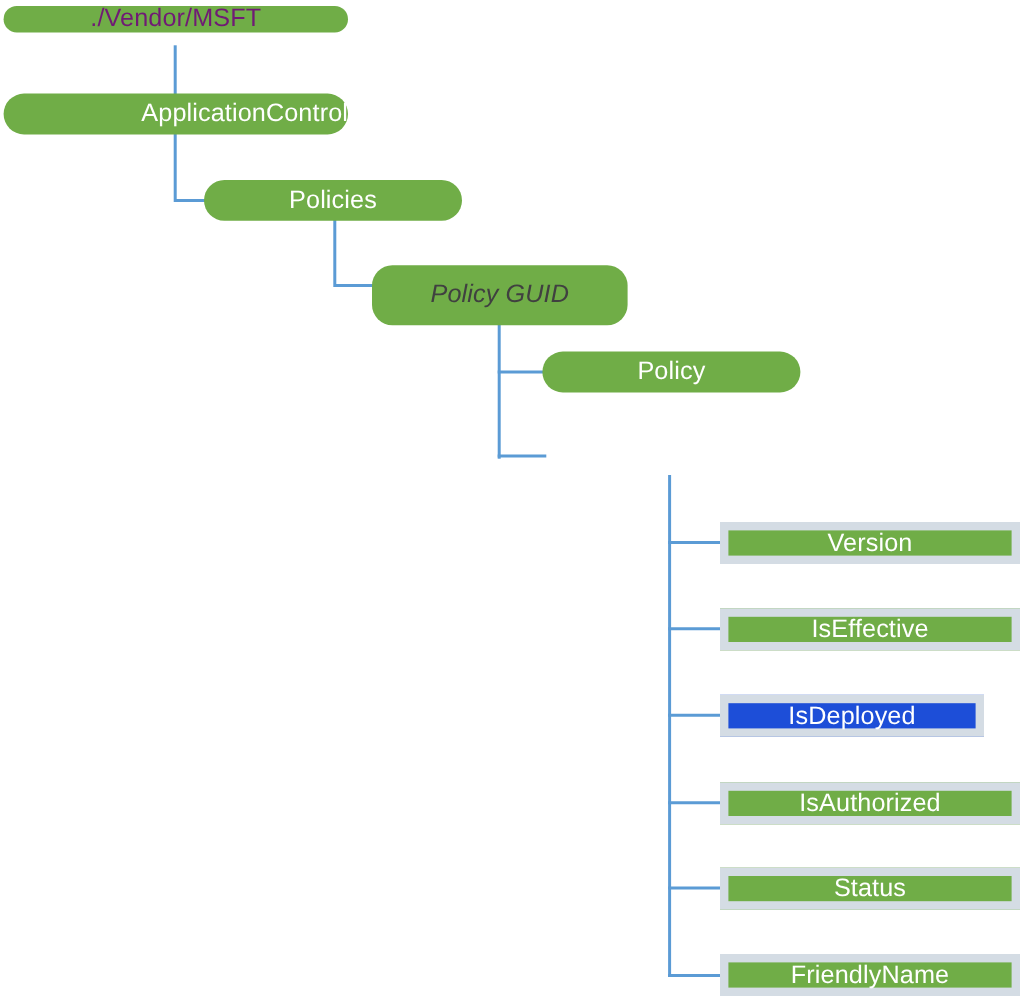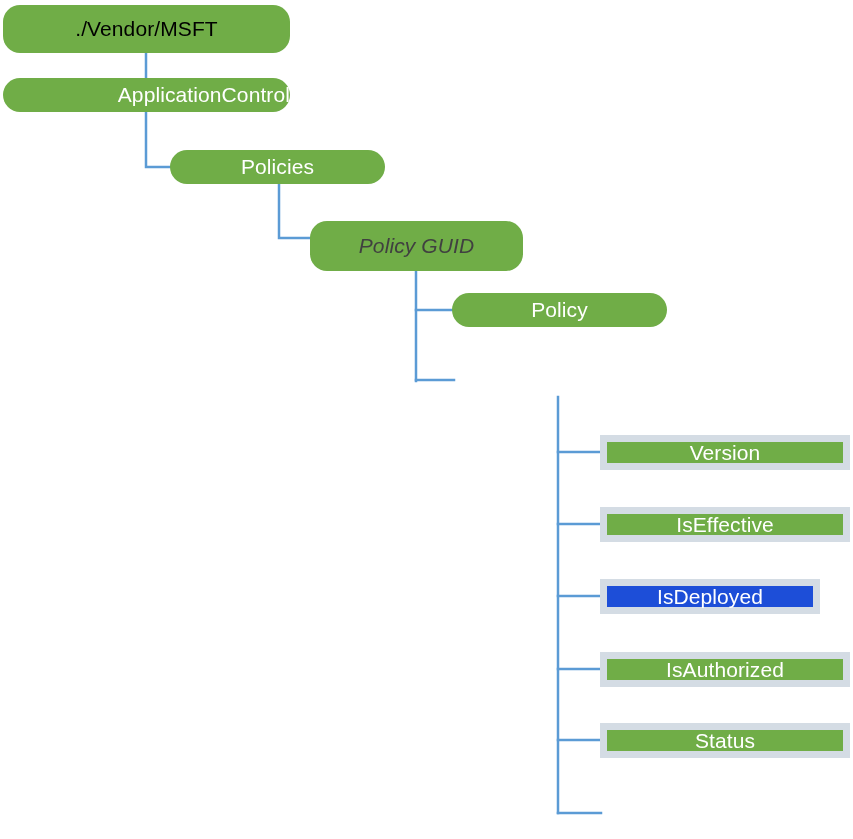--- a/index.html
+++ b/index.html
@@ -64,21 +64,21 @@
       <path d="M 416 310 L 454 310" fill="none" stroke="#5B9BD5" stroke-width="2.5" stroke-linecap="square"></path>
       <path d="M 416 380 L 454 380" fill="none" stroke="#5B9BD5" stroke-width="2.5" stroke-linecap="square"></path>
       <path d="M 558 397 L 558 813" fill="none" stroke="#5B9BD5" stroke-width="2.5" stroke-linecap="square"></path>
       <path d="M 558 452 L 601 452" fill="none" stroke="#5B9BD5" stroke-width="2.5" stroke-linecap="square"></path>
       <path d="M 558 524 L 601 524" fill="none" stroke="#5B9BD5" stroke-width="2.5" stroke-linecap="square"></path>
       <path d="M 558 596 L 601 596" fill="none" stroke="#5B9BD5" stroke-width="2.5" stroke-linecap="square"></path>
       <path d="M 558 669 L 601 669" fill="none" stroke="#5B9BD5" stroke-width="2.5" stroke-linecap="square"></path>
       <path d="M 558 740 L 601 740" fill="none" stroke="#5B9BD5" stroke-width="2.5" stroke-linecap="square"></path>
       <path d="M 558 813 L 601 813" fill="none" stroke="#5B9BD5" stroke-width="2.5" stroke-linecap="square"></path>
     </svg>
-<div class="node rounded" style="left: 3px; top: 5px; width: 287px; height: 48px; background: rgb(112, 173, 71); color: #000000;">
+<div class="node rounded" style="left: 3px; top: 5px; width: 287px; height: 22px; background: rgb(112, 173, 71); color: #701a75;">
       <span class="node-label">./Vendor/MSFT</span>
     </div>
     <div class="node rounded" style="left: 3px; top: 78px; width: 287px; height: 34px; background: rgb(112, 173, 71); color: rgb(255, 255, 255); justify-content: flex-end;">
       <span class="node-label">ApplicationControl</span>
     </div>
     <div class="node rounded" style="left: 170px; top: 150px; width: 215px; height: 34px; background: rgb(112, 173, 71); color: rgb(255, 255, 255);">
       <span class="node-label">Policies</span>
     </div>
     <div class="node rounded italic" style="left: 310px; top: 221px; width: 213px; height: 50px; background: rgb(112, 173, 71); color: #404040;">
       <span class="node-label">Policy GUID</span>
@@ -94,13 +94,16 @@
     </div>
     <div class="node rect" style="left: 600px; top: 579px; width: 220px; height: 35px; background: #1d4ed8; color: rgb(255, 255, 255); border-color: rgb(212, 220, 228); justify-content: center;">
       <span class="node-label">IsDeployed</span>
     </div>
     <div class="node rect" style="left: 600px; top: 652px; width: 250px; height: 35px; background: rgb(112, 173, 71); color: rgb(255, 255, 255); border-color: rgb(212, 220, 228);">
       <span class="node-label">IsAuthorized</span>
     </div>
     <div class="node rect" style="left: 600px; top: 723px; width: 250px; height: 35px; background: rgb(112, 173, 71); color: rgb(255, 255, 255); border-color: rgb(212, 220, 228);">
       <span class="node-label">Status</span>
     </div>
+    <div class="node rect" style="left: 600px; top: 795px; width: 250px; height: 35px; background: rgb(112, 173, 71); color: rgb(255, 255, 255); border-color: rgb(212, 220, 228);">
+      <span class="node-label">FriendlyName</span>
+    </div>
   </div>
 
 </body></html>

